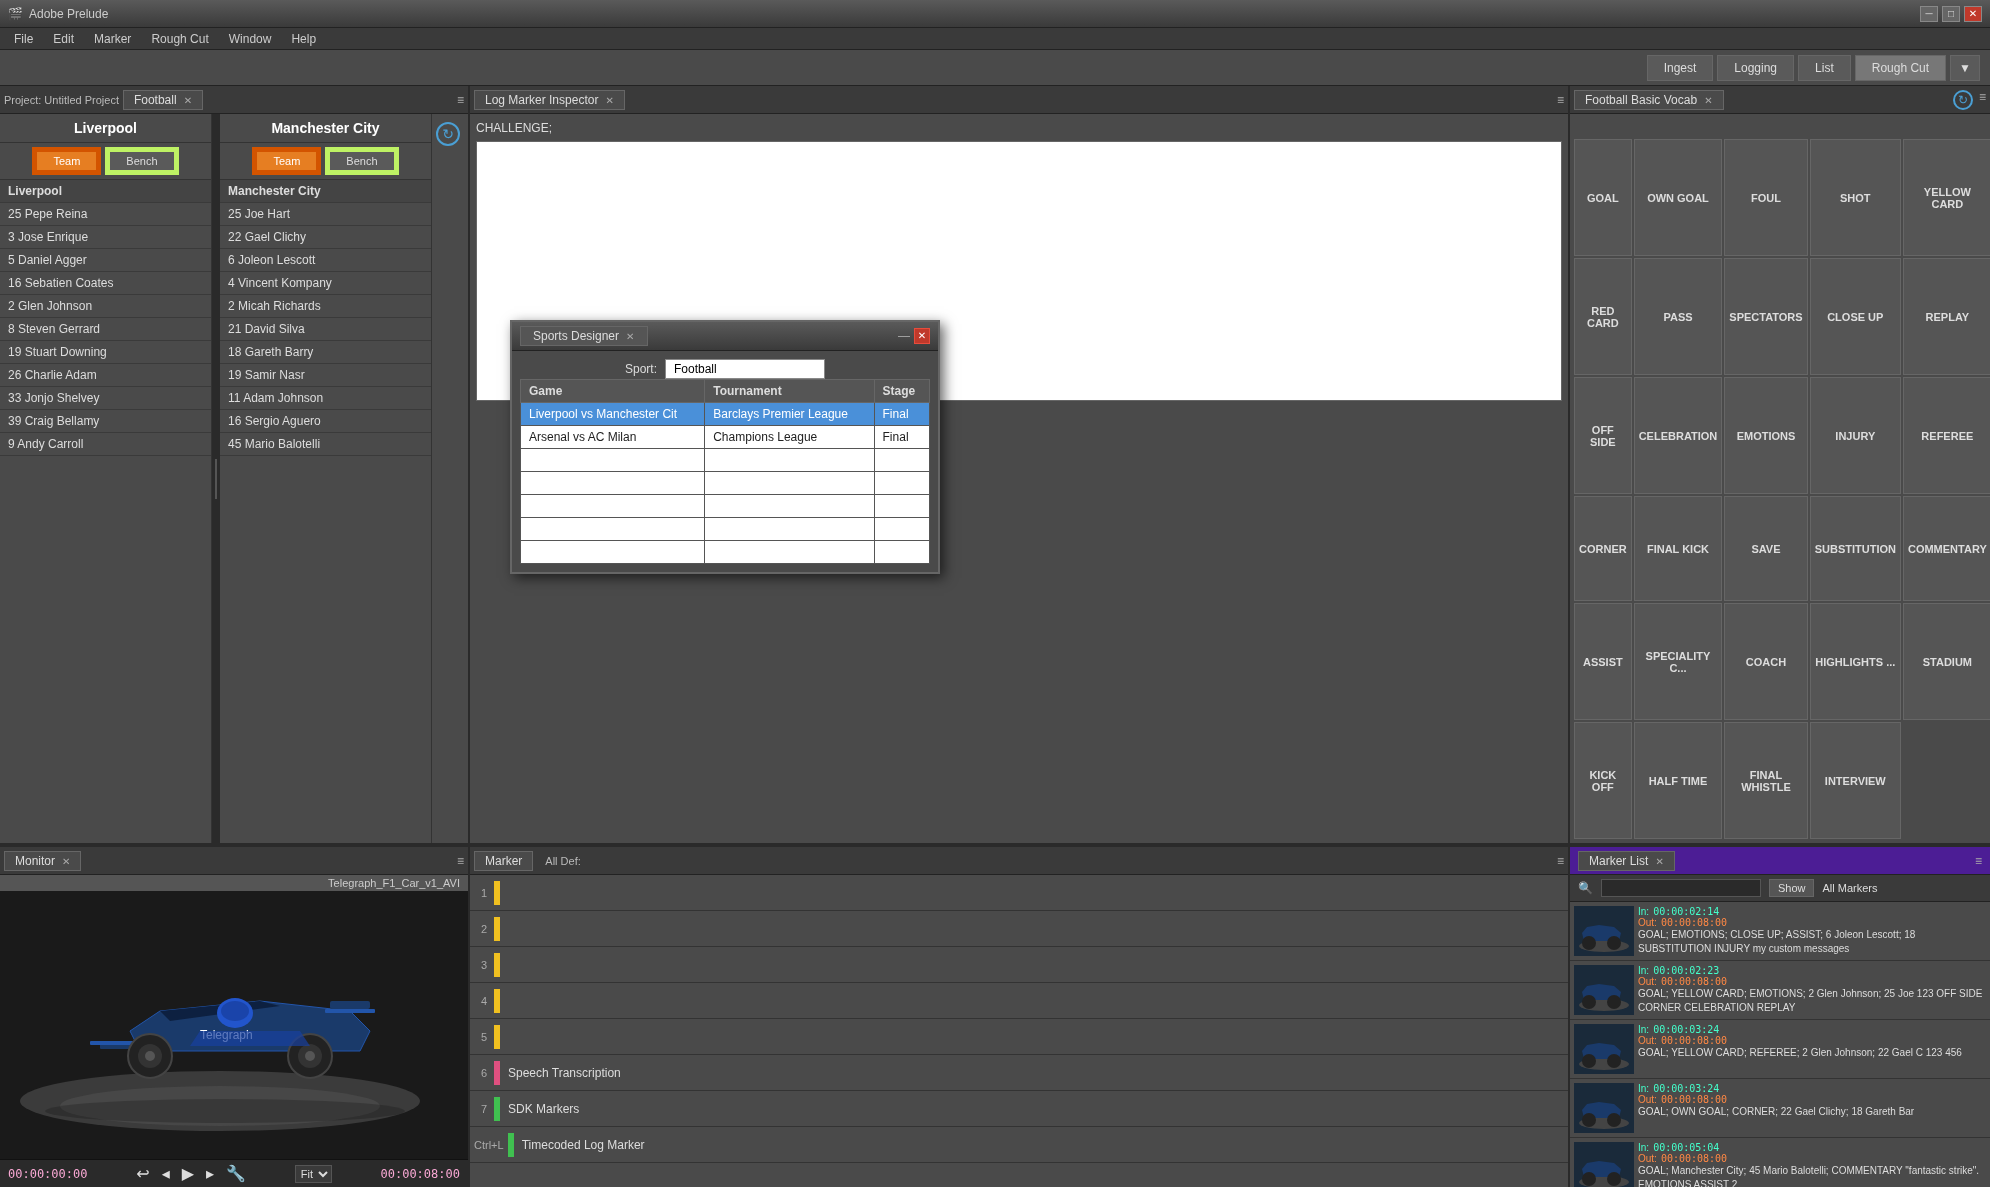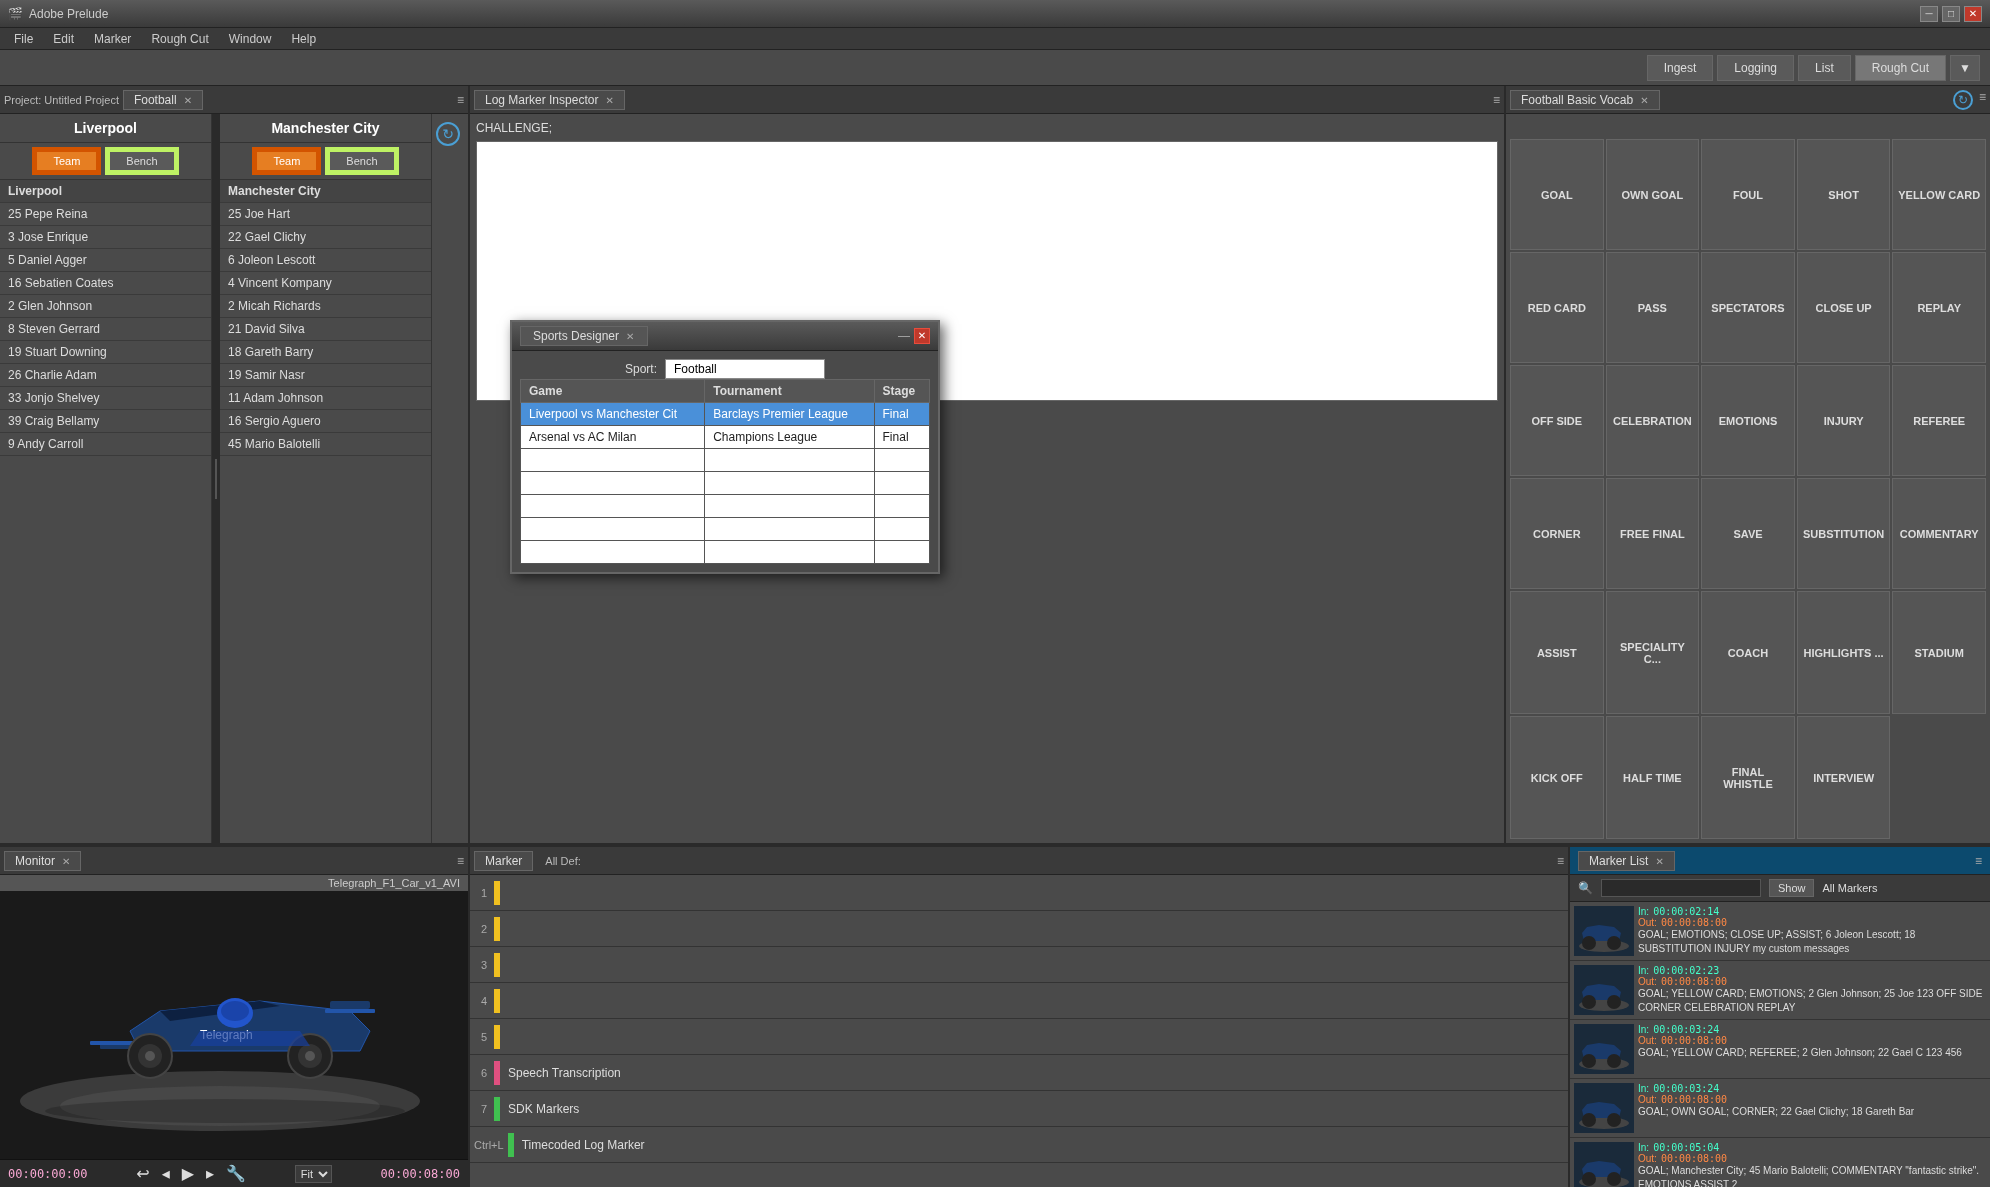--- a/index.html
+++ b/index.html
@@ -130,21 +130,21 @@
     .middle-panel {
       flex: 1;
       background: #4a4a4a;
       border-right: 2px solid #2a2a2a;
       display: flex;
       flex-direction: column;
     }
 
     
     .right-panel {
-      width: 484px;
+      width: 420px;
       background: #4a4a4a;
       display: flex;
       flex-direction: column;
       gap: 21px;
     }
 
     .vocab-grid {
       display: grid;
       grid-template-columns: repeat(5, 1fr);
       gap: 2px;
@@ -223,21 +223,21 @@
     .marker-shortcut { color: #aaa; font-size: 11px; margin-right: 4px; }
 
     
     .marker-list-panel {
       width: 420px;
       background: #4a4a4a;
       display: flex;
       flex-direction: column;
     }
     .marker-list-header {
-      background: #0c4a6e;
+      background: #4c1d95;
       padding: 4px 8px;
       display: flex;
       align-items: center;
       justify-content: space-between;
       border-bottom: 1px solid #222;
       height: 28px;
     }
     .search-box {
       background: #2a2a2a;
       border: 1px solid #555;
@@ -558,21 +558,21 @@
         <button class="vocab-btn">PASS</button>
         <button class="vocab-btn">SPECTATORS</button>
         <button class="vocab-btn">CLOSE UP</button>
         <button class="vocab-btn">REPLAY</button>
         <button class="vocab-btn">OFF SIDE</button>
         <button class="vocab-btn">CELEBRATION</button>
         <button class="vocab-btn">EMOTIONS</button>
         <button class="vocab-btn">INJURY</button>
         <button class="vocab-btn">REFEREE</button>
         <button class="vocab-btn">CORNER</button>
-        <button class="vocab-btn">FREE FINAL</button>
+        <button class="vocab-btn">FINAL KICK</button>
         <button class="vocab-btn">SAVE</button>
         <button class="vocab-btn">SUBSTITUTION</button>
         <button class="vocab-btn">COMMENTARY</button>
         <button class="vocab-btn">ASSIST</button>
         <button class="vocab-btn">SPECIALITY C...</button>
         <button class="vocab-btn">COACH</button>
         <button class="vocab-btn">HIGHLIGHTS ...</button>
         <button class="vocab-btn">STADIUM</button>
         <button class="vocab-btn">KICK OFF</button>
         <button class="vocab-btn">HALF TIME</button>

